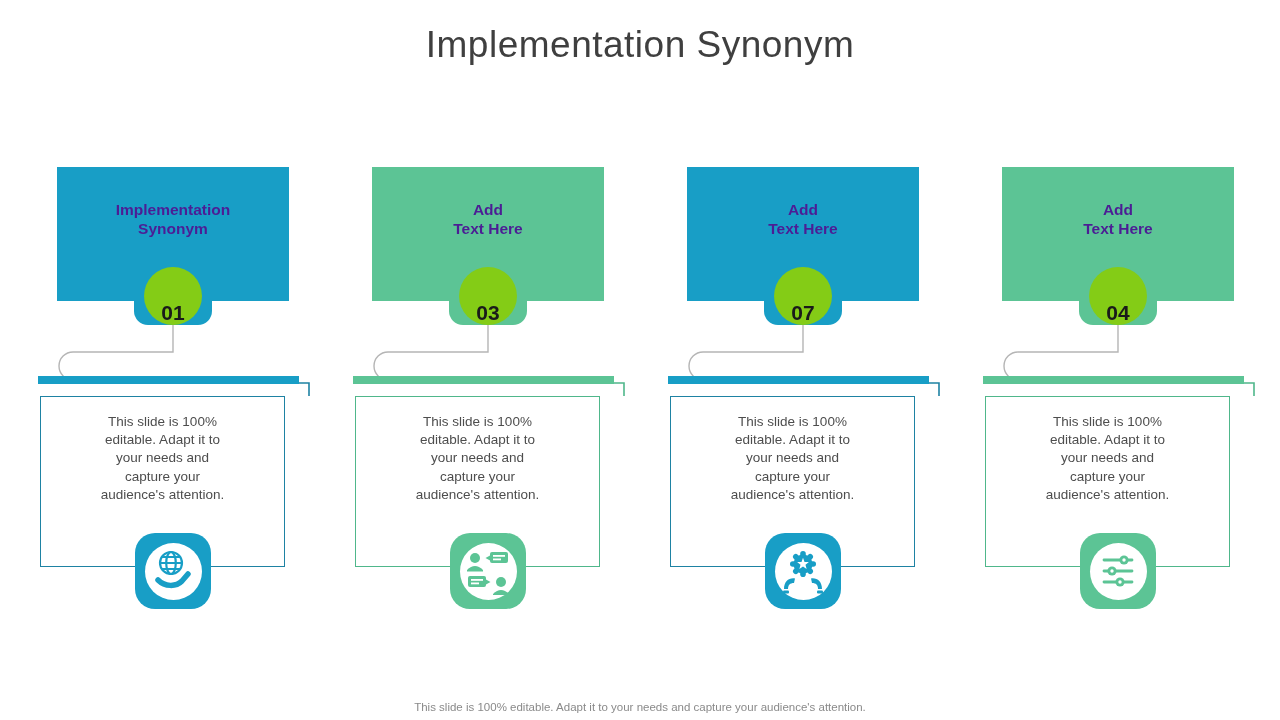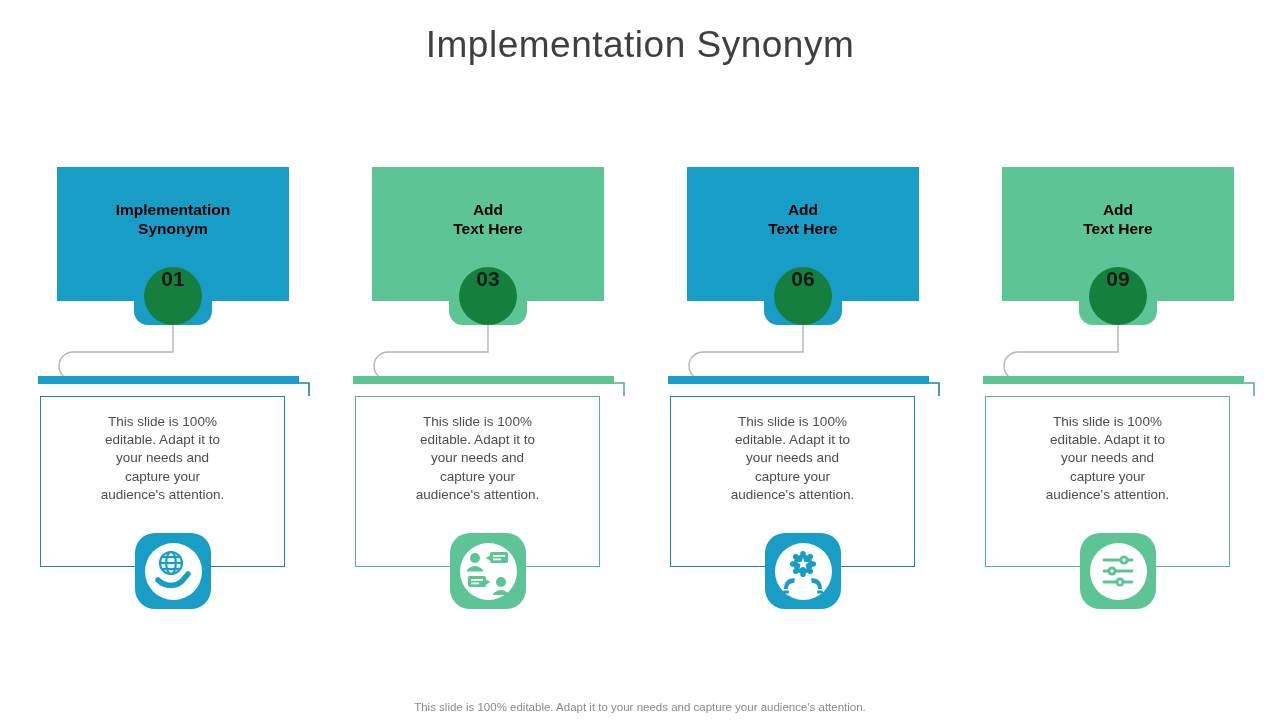--- a/index.html
+++ b/index.html
@@ -1,27 +1,27 @@
 <!DOCTYPE html>
 <html style="--blue: #189EC6; --green: #5CC495; --blue-outline: #1E82A3; --green-outline: #4FB78B; --title: #3F3F3F; --body: #4D4D4D; --footer: #8A8A8A; --number: #1A1A1A; --connector: #B5B5B5;"><head>
 <meta charset="utf-8">
 <style>
   html,body{margin:0;padding:0;background:#fff;}
   .slide{position:relative;width:1280px;height:720px;background:#ffffff;overflow:hidden;
-         font-family:"Liberation Sans", sans-serif;}
+         font-family:"Liberation Sans", sans-serif;border-radius:28px;}
   .title{position:absolute;top:24px;left:0;width:100%;text-align:center;
          font-size:37px;font-weight:400;color:var(--title,#3f3f3f);letter-spacing:0.5px;}
   .col{position:absolute;top:167px;width:290px;height:460px;}
   .hdr{position:absolute;left:32px;top:0;width:232px;height:134px;display:flex;
        justify-content:center;align-items:flex-start;padding-top:33px;box-sizing:border-box;}
-  .hdr-label{color:#000000;font-size:15.5px;font-weight:bold;text-align:center;
+  .hdr-label{color:#4c1d95;font-size:15.5px;font-weight:bold;text-align:center;
              line-height:19px;white-space:pre-line;}
   .tab{position:absolute;left:109px;top:101px;width:78px;height:57px;border-radius:14px;}
   .num-circle{position:absolute;left:119px;top:100px;width:58px;height:58px;border-radius:50%;
-              background:#15803d;display:flex;align-items:flex-start;justify-content:center;}
+              background:#84cc16;display:flex;align-items:flex-end;justify-content:center;}
   .num{font-size:21px;font-weight:bold;color:var(--number,#1a1a1a);}
   .connector-svg{position:absolute;left:0;top:158px;width:290px;height:72px;}
   .gray-path{fill:none;stroke:var(--connector,#b5b5b5);stroke-width:1.4;}
   .step{fill:none;stroke-width:1.6;}
   .txtbox{position:absolute;left:15px;top:229px;width:245px;height:171px;box-sizing:border-box;
           border:1.6px solid;background:#ffffff;}
   .body-text{margin-top:16px;text-align:center;font-size:13.5px;line-height:18.2px;
              color:var(--body,#4d4d4d);white-space:pre-line;}
   .icon-badge{position:absolute;left:110px;top:366px;width:76px;height:76px;border-radius:20px;
               display:flex;align-items:center;justify-content:center;}
@@ -131,21 +131,21 @@
     </div>
   </div>
 
   <div class="col blue" style="left:655px">
     <div class="tab"></div>
     <div class="hdr">
       <div class="hdr-label">Add
 Text Here</div>
     </div>
     <div class="num-circle">
-      <span class="num">06</span>
+      <span class="num">07</span>
     </div>
     <svg class="connector-svg" viewBox="0 0 290 72">
       <path class="gray-path" d="M148 0 V27 H48 A14 14 0 0 0 48 55"></path>
       <rect class="bar" x="13" y="51" width="261" height="8"></rect>
       <path class="step" d="M274 58 H284 V71"></path>
     </svg>
     <div class="txtbox">
       <div class="body-text">This slide is 100%
 editable. Adapt it to
 your needs and
@@ -174,21 +174,21 @@
     </div>
   </div>
 
   <div class="col green" style="left:970px">
     <div class="tab"></div>
     <div class="hdr">
       <div class="hdr-label">Add
 Text Here</div>
     </div>
     <div class="num-circle">
-      <span class="num">09</span>
+      <span class="num">04</span>
     </div>
     <svg class="connector-svg" viewBox="0 0 290 72">
       <path class="gray-path" d="M148 0 V27 H48 A14 14 0 0 0 48 55"></path>
       <rect class="bar" x="13" y="51" width="261" height="8"></rect>
       <path class="step" d="M274 58 H284 V71"></path>
     </svg>
     <div class="txtbox">
       <div class="body-text">This slide is 100%
 editable. Adapt it to
 your needs and

